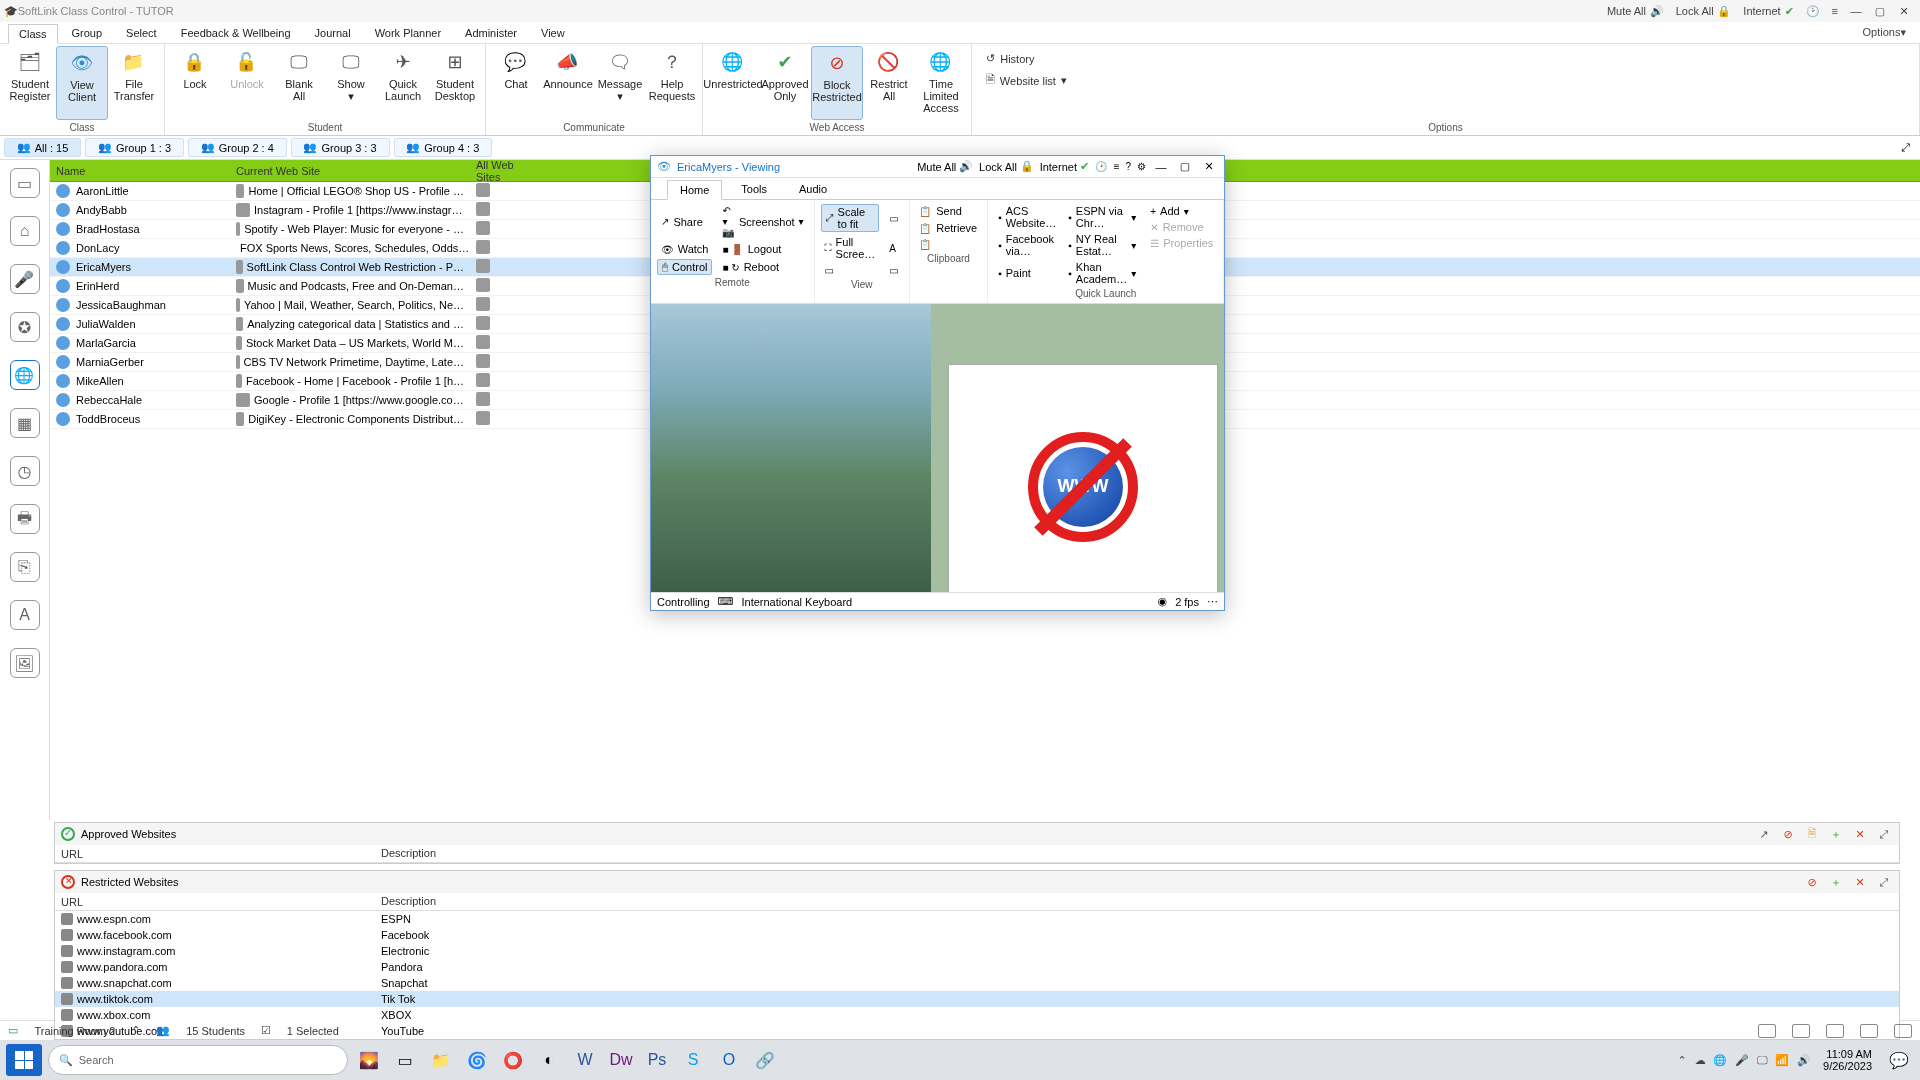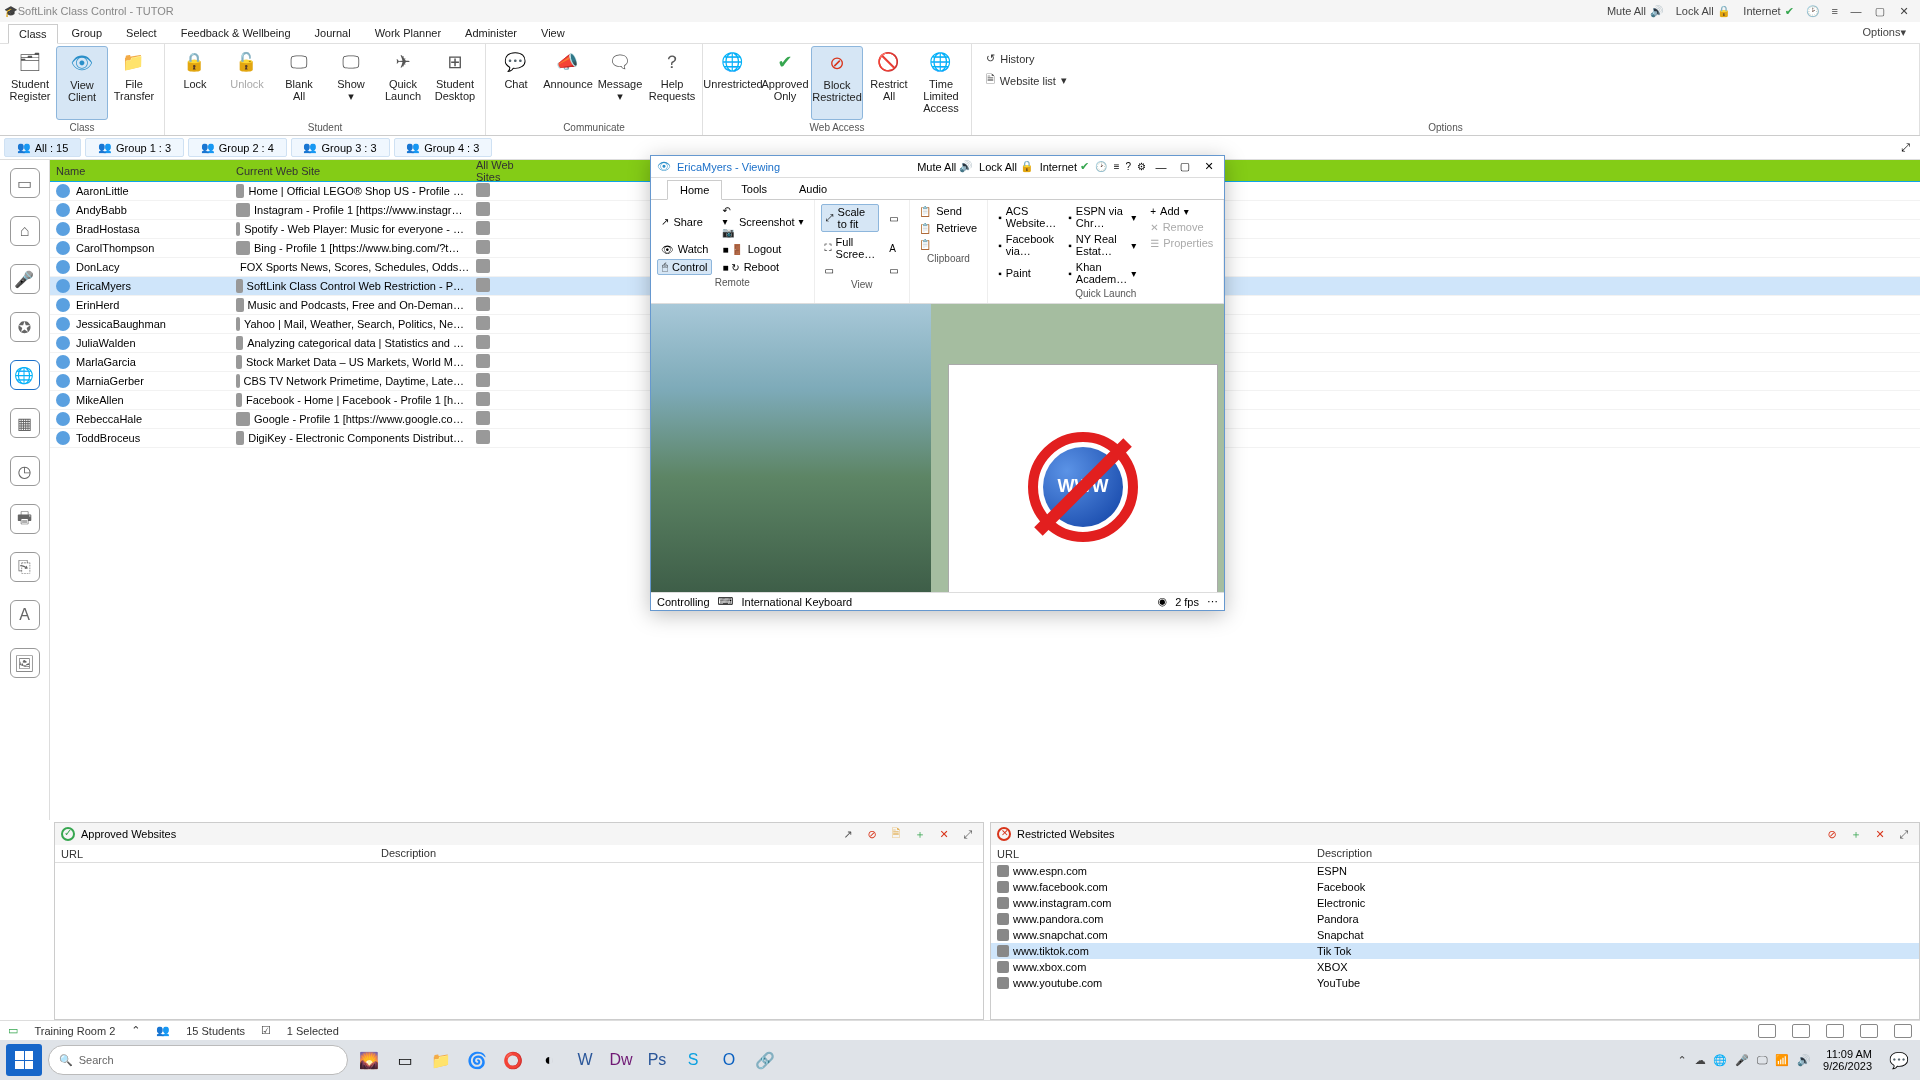--- a/index.html
+++ b/index.html
@@ -78,21 +78,21 @@
 .viewer .screen { flex:1; background:#a5bda0; position:relative; overflow:hidden; }
 .viewer .desktop { position:absolute; left:0; top:0; width:280px; height:100%; background:linear-gradient(180deg,#a8c8d8 0%,#7daab8 30%,#5d8565 60%,#3e5e48 100%); }
 .viewer .blocked { position:absolute; right:6px; top:60px; width:270px; height:245px; background:#fff; border:1px solid #aaa; display:flex; align-items:center; justify-content:center; }
 .viewer .blocked .sign { width:110px; height:110px; border-radius:50%; border:10px solid #e21f1f; display:flex; align-items:center; justify-content:center; position:relative;}
 .viewer .blocked .sign::after { content:""; position:absolute; width:140%; height:12px; background:#e21f1f; transform:rotate(-45deg); }
 .viewer .blocked .globe { width:80px; height:80px; border-radius:50%; background:radial-gradient(circle at 30% 30%,#5b93e6,#0e3fa3); color:#fff; display:flex; align-items:center; justify-content:center; font-weight:bold; font-size:18px;}
 .viewer .vstatus { height:18px; display:flex; align-items:center; padding:0 6px; gap:8px; border-top:1px solid #ddd; font-size:10px;}
 .viewer .vstatus .spacer{flex:1;}
 
 
-.webpanels { height:200px; display:flex; gap:6px; padding:2px 0 0 54px; }
+.webpanels { height:200px; display:flex; gap:6px; padding:2px 20px 0 54px;flex-direction:column; }
 .wp { flex:1; border:1px solid #ccc; background:#fff; display:flex; flex-direction:column; }
 .wp .wphead { height:22px; background:#f5f5f5; display:flex; align-items:center; padding:0 6px; gap:6px; }
 .wp .wphead .spacer { flex:1; }
 .wp .wphead .hb { width:18px; height:18px; display:flex; align-items:center; justify-content:center; color:#555; }
 .okico { width:14px; height:14px; border:2px solid #36a64f; border-radius:50%; position:relative; }
 .okico::after{content:"✓"; color:#36a64f; font-size:10px; position:absolute; left:1px; top:-2px;}
 .noico { width:14px; height:14px; border:2px solid #d8341a; border-radius:50%; position:relative;}
 .noico::after{content:"✕"; color:#d8341a; font-size:9px; position:absolute; left:2px; top:-1px;}
 .wp .colhead { height:18px; display:flex; border-bottom:1px solid #ddd; }
 .wp .colhead .c { padding:2px 6px; color:#333; }
@@ -348,31 +348,20 @@
   <div class="col col3"><span class="favi"></span></div>
         </div>
         <div class="strow">
           <div class="col col1">
             <span class="uico"></span>
             <span>BradHostasa</span>
           </div>
   <div class="col col2">
             <span class="favi"></span>
             <span>Spotify - Web Player: Music for everyone - …</span>
-          </div>
-  <div class="col col3"><span class="favi"></span></div>
-        </div>
-        <div class="strow">
-          <div class="col col1">
-            <span class="uico"></span>
-            <span>CarolThompson</span>
-          </div>
-  <div class="col col2">
-            <span class="favi"></span>
-            <span>Bing - Profile 1 [https://www.bing.com/?t…</span>
           </div>
   <div class="col col3"><span class="favi"></span></div>
         </div>
         <div class="strow">
           <div class="col col1">
             <span class="uico"></span>
             <span>DonLacy</span>
           </div>
   <div class="col col2">
             <span class="favi"></span>

